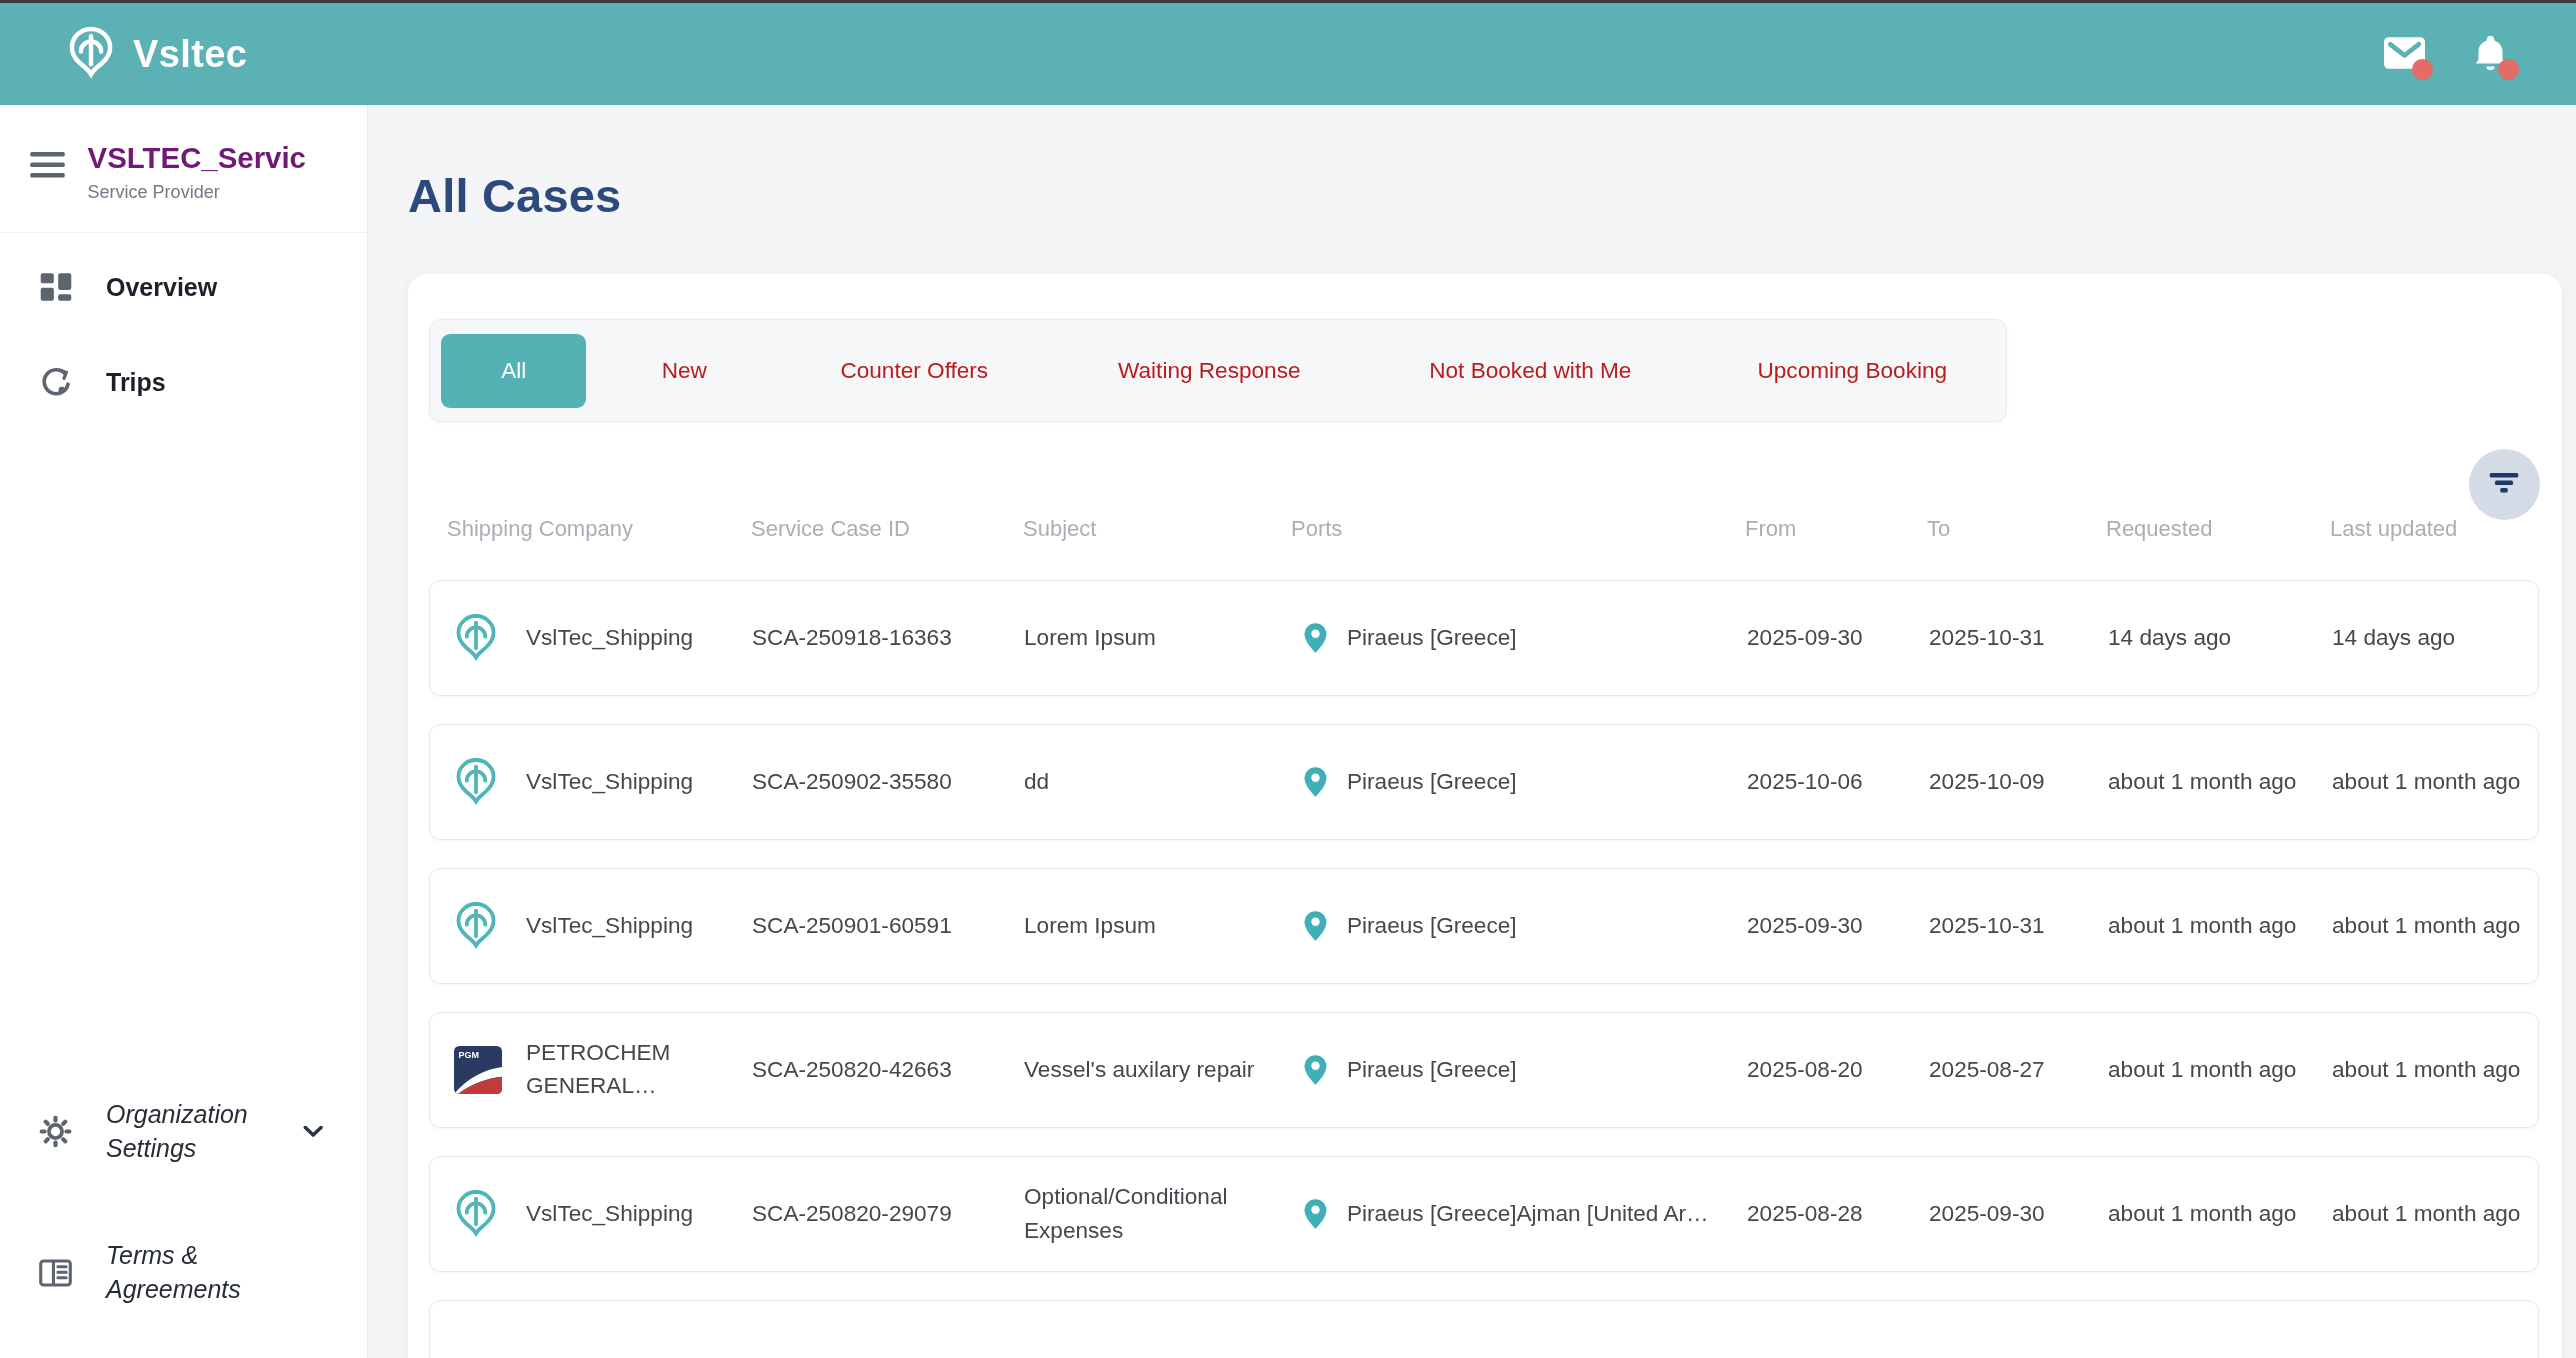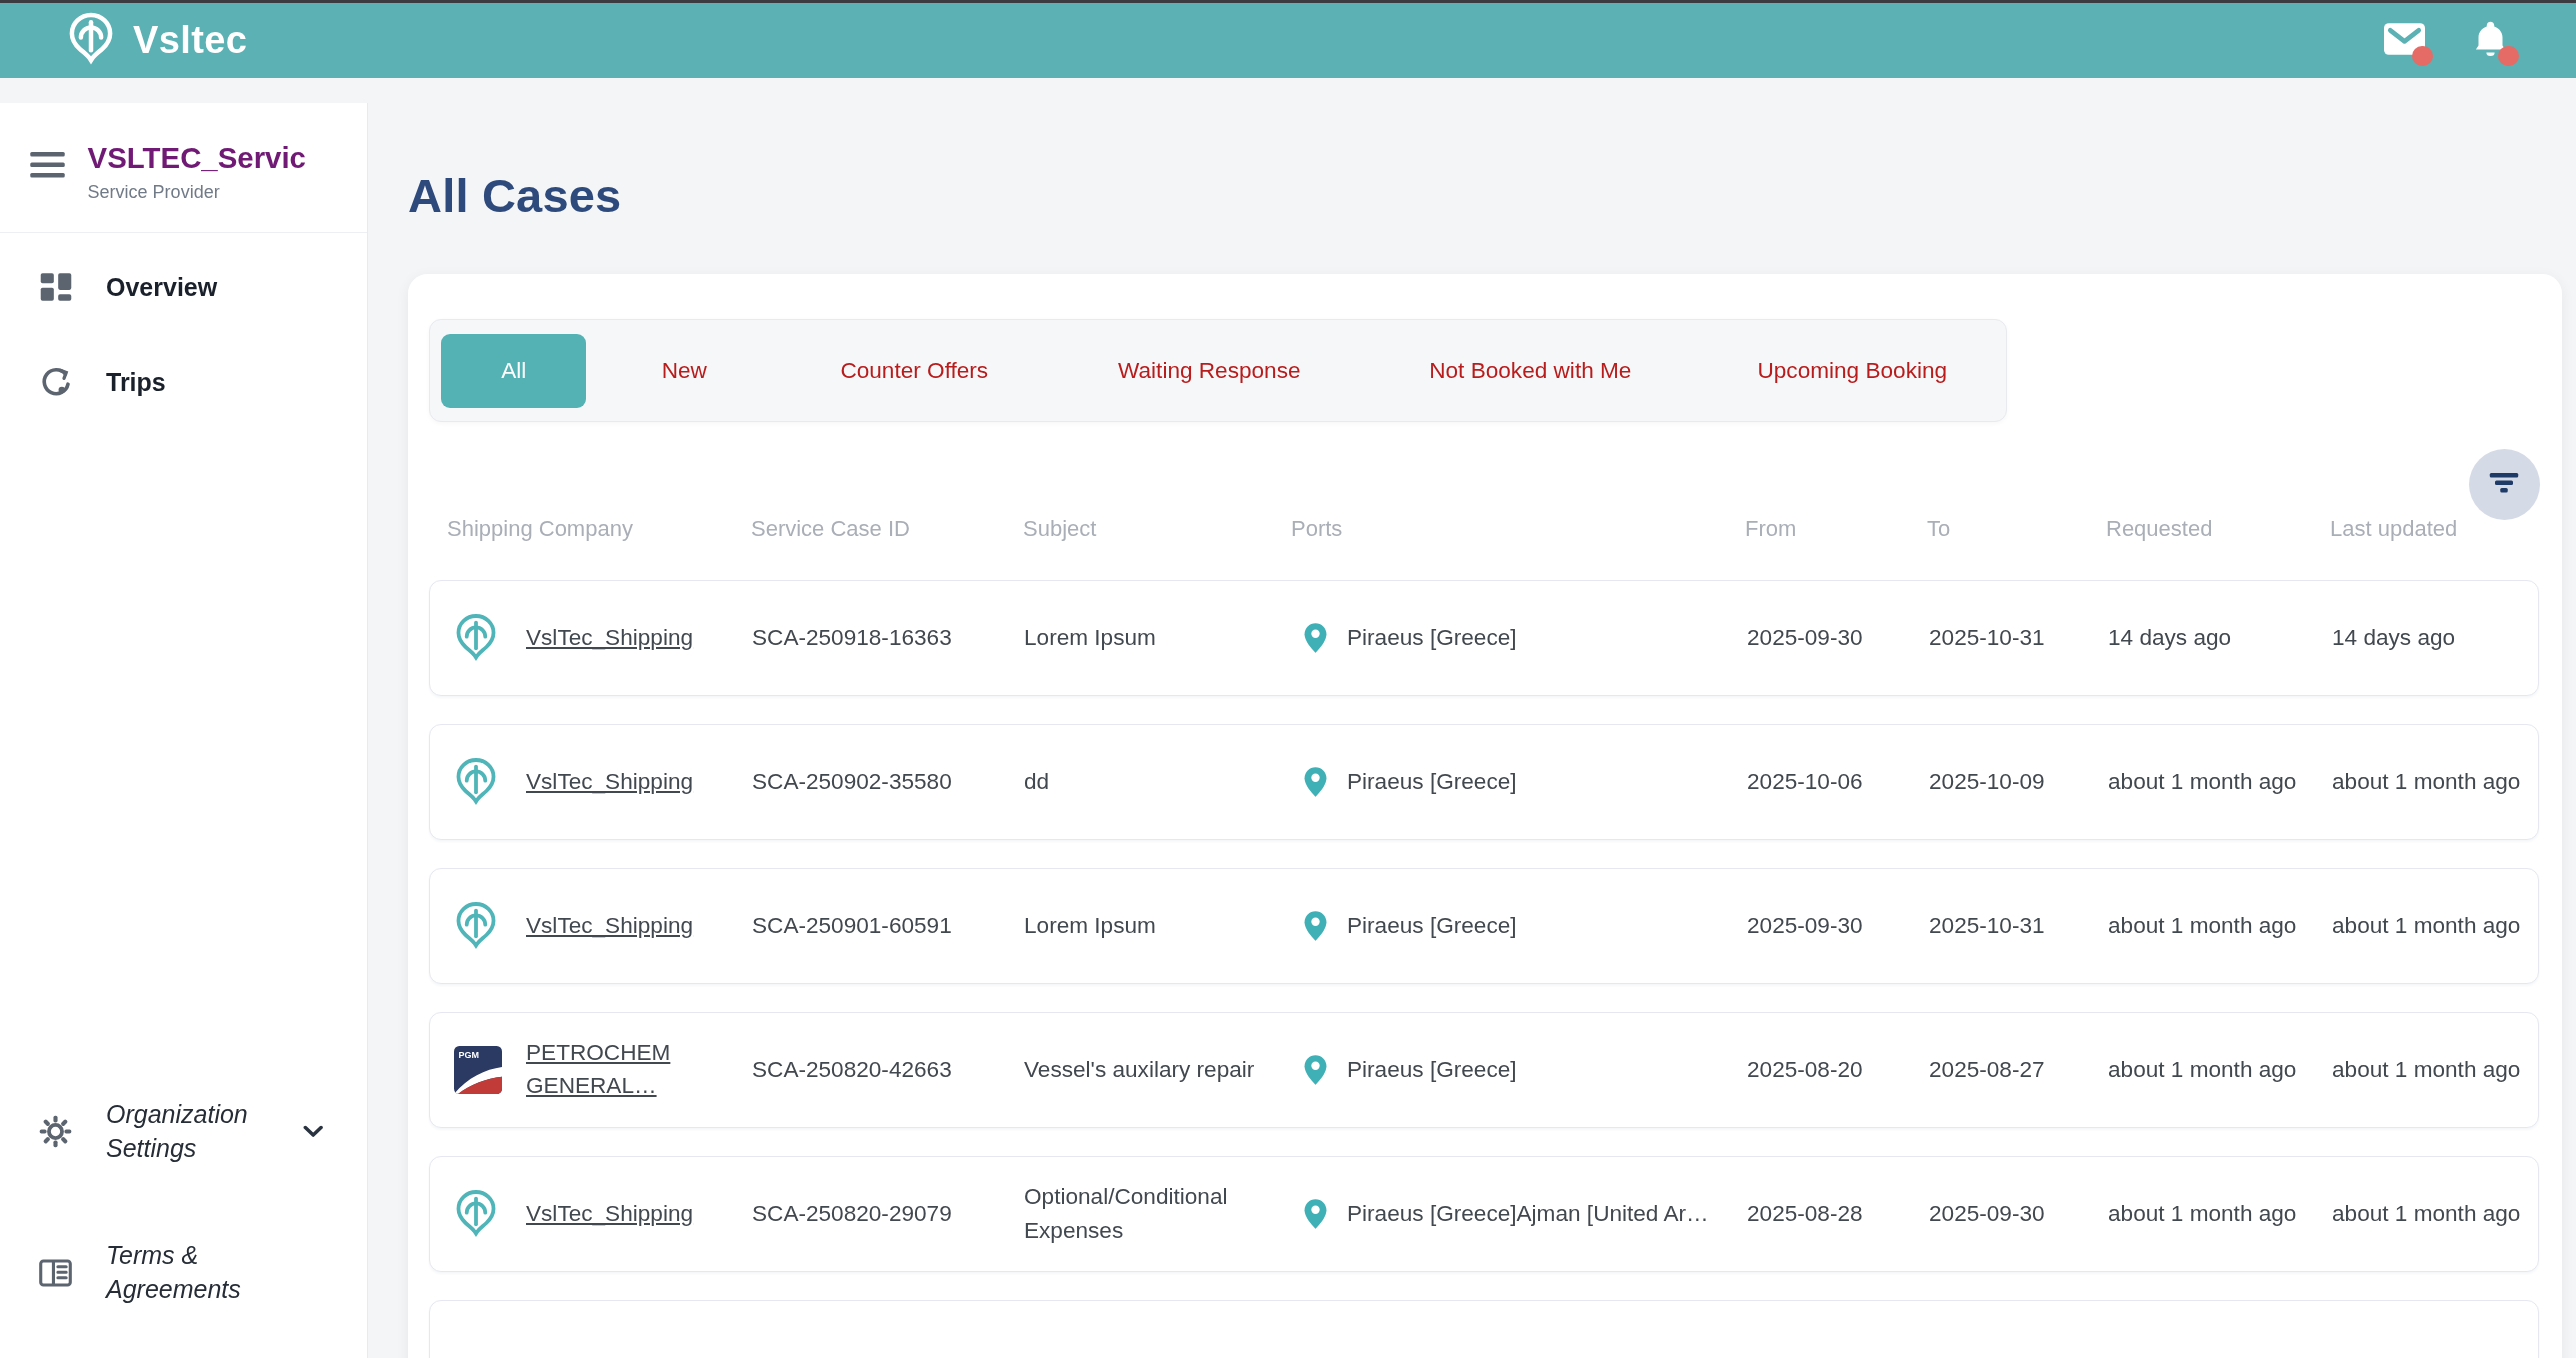--- a/index.html
+++ b/index.html
@@ -6,21 +6,21 @@
   html,body { width:2576px; height:1359px; overflow:hidden; }
   body {
     font-family:"Liberation Sans","DejaVu Sans",sans-serif;
     background:var(--page-bg,#F4F5F6);
     position:relative;
     color:#42484F;
   }
 
   
   .app-header{
-    position:absolute; left:0; top:0; right:0; height:78px;
+    position:absolute; left:0; top:0; right:0; height:105px;
     background:var(--teal,#5BB1B3);
     border-top:3.8px solid #3B3B40;
     display:flex; align-items:center;
     padding:0 35px; z-index:10;
   }
   .brand-wrap{ display:flex; align-items:center; gap:18px; margin-left:32px; }
   .brand-text{ color:#fff; font-size:38px; font-weight:700; letter-spacing:0.4px; }
   .header-icons{ margin-left:auto; display:flex; align-items:center; gap:44px; margin-right:30px; }
   .icon-btn{ position:relative; width:42px; height:39px; display:flex; align-items:center; justify-content:center; cursor:pointer; }
   .badge-dot{
@@ -116,21 +116,21 @@
   }
   .row-card{
     height:116px; background:#fff;
     border:1.5px solid #E5E8F0; border-radius:12px;
     box-shadow:0 1.5px 2.3px rgba(30,40,70,.04);
     display:grid;
     grid-template-columns:72px 226px 272px 278px 445px 182px 179px 224px auto;
     align-items:center; padding-left:24px;
     font-size:22.6px; color:#42484F; cursor:pointer;
   }
-  .cell-company{ line-height:1.45; padding-right:13.6px;text-decoration:underline; }
+  .cell-company{ line-height:1.45; padding-right:13.6px; }
   .cell-subject{ line-height:1.5; padding-right:30px; }
   .cell-ports{ display:flex; align-items:center; gap:18px; padding-right:22.6px; min-width:0; }
   .ports-text{ white-space:nowrap; overflow:hidden; max-width:362px; }
   .cell-date{ white-space:nowrap; }
   .logo-box{ display:flex; align-items:center; }
 </style>
 </head>
 <body>
 
 <header class="app-header">

